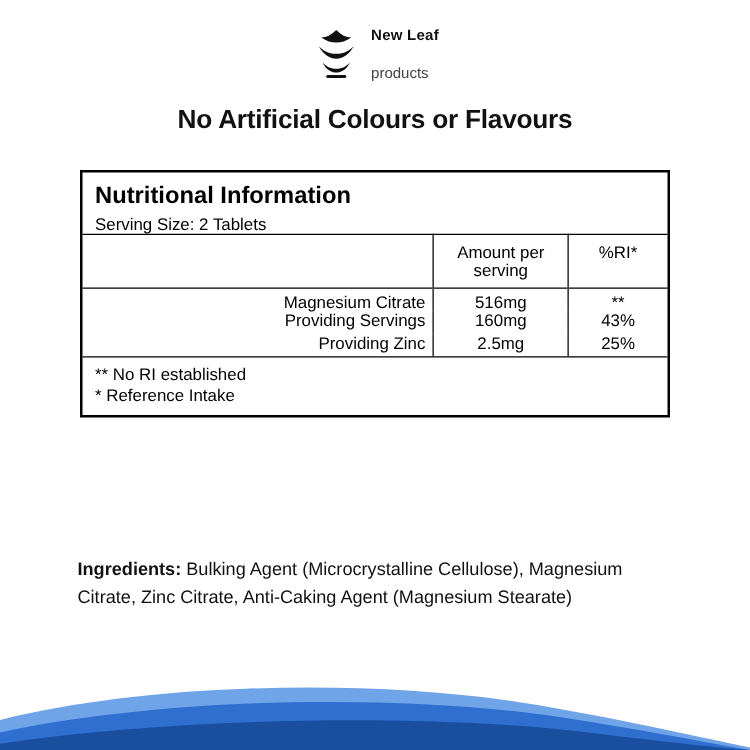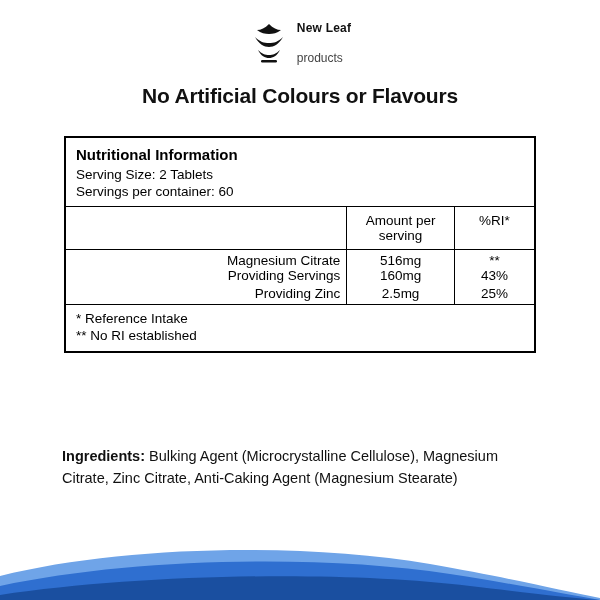--- a/index.html
+++ b/index.html
@@ -60,21 +60,21 @@
   .panel {
     position: absolute;
     left: 64px;
     top: 136px;
     width: 472px;
     border: 2px solid #000;
     box-sizing: border-box;
     background: #fff;
   }
   .panel-title {
-    font-size: 15px;
+    font-size: 19px;
     font-weight: bold;
     padding: 8px 10px 2px 10px;
   }
   .panel-line {
     font-size: 13.5px;
     padding: 2px 10px 0 10px;
   }
   .panel-line.last {
     padding-bottom: 7px;
   }
@@ -172,21 +172,20 @@
     <div class="brand-name">New Leaf</div>
     <div class="brand-sub">products</div>
   </span>
 </div>
 
 <div class="headline">No Artificial Colours or Flavours</div>
 
 <div class="panel">
   <div class="panel-title">Nutritional Information</div>
   <div class="panel-line">Serving Size: 2 Tablets</div>
-  <div class="panel-line last">Servings per container: 60</div>
 
   <table class="nut">
     <tbody>
       <tr class="hdr">
         <td class="c-name"></td>
         <td class="c-amt">Amount per serving</td>
         <td class="c-ri">%RI*</td>
       </tr>
 
       <tr class="grp">
@@ -202,22 +201,22 @@
 
       <tr class="sub">
         <td class="c-name indent">Providing Zinc</td>
         <td class="c-amt">2.5mg</td>
         <td class="c-ri">25%</td>
       </tr>
     </tbody>
   </table>
 
   <div class="footnotes">
+    <div>** No RI established</div>
     <div>* Reference Intake</div>
-    <div>** No RI established</div>
   </div>
 </div>
 
 <div class="ingredients">
   <b>Ingredients:</b><span> Bulking Agent (Microcrystalline Cellulose), Magnesium Citrate, Zinc Citrate, Anti-Caking Agent (Magnesium Stearate)</span>
 </div>
 
 <div class="wave">
   <svg width="600" height="72" viewBox="0 0 600 72" preserveAspectRatio="none" xmlns="http://www.w3.org/2000/svg">
     <path d="M0,48 C120,18 300,14 430,36 C510,50 560,62 600,70 L600,72 L0,72 Z" fill="#6fa4e8"></path>

